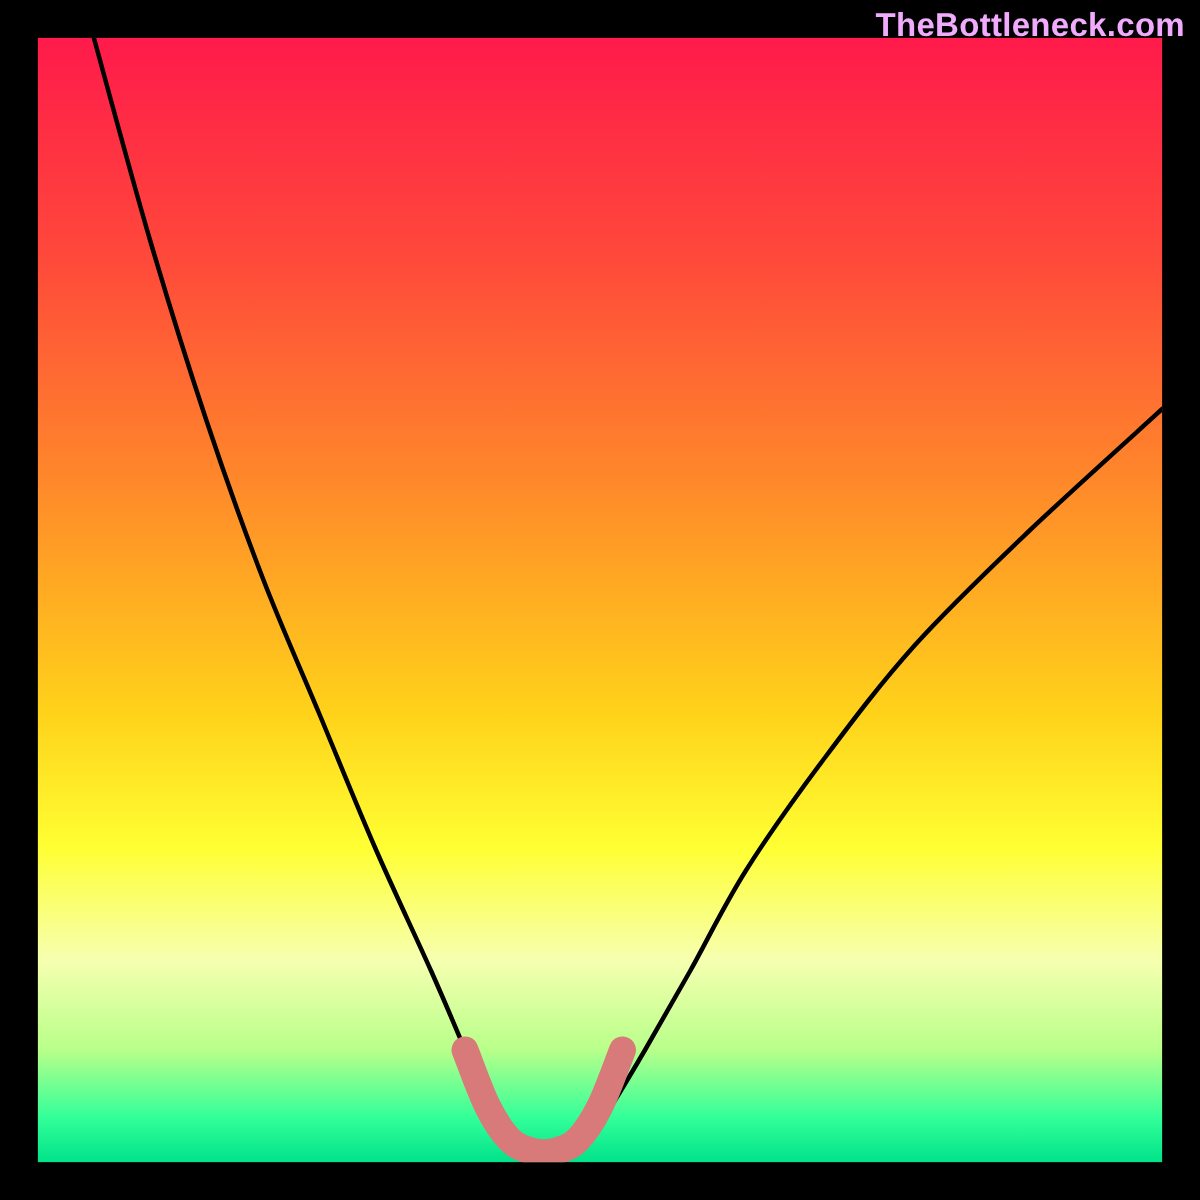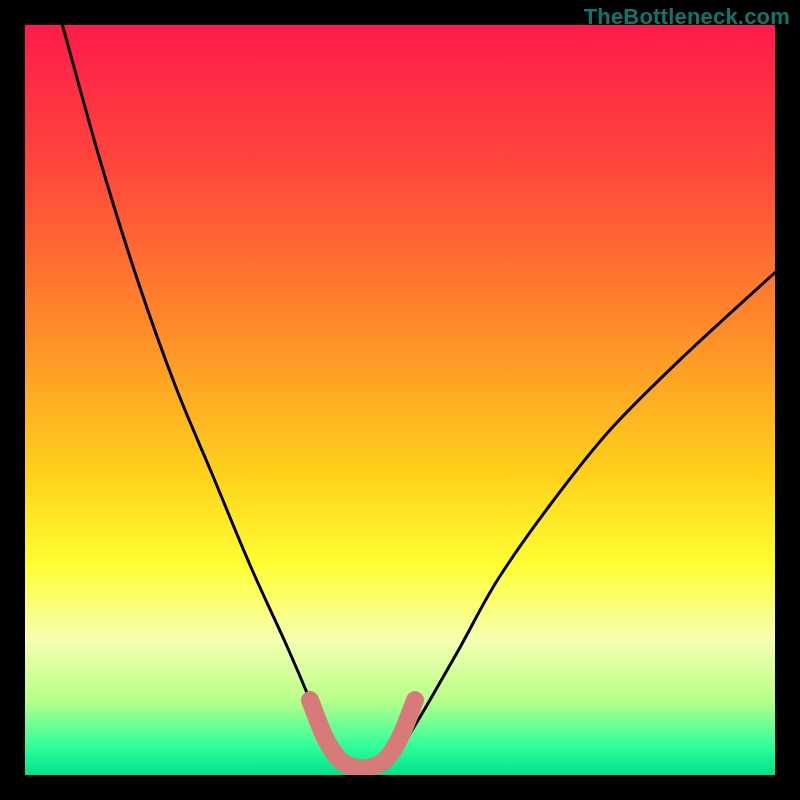--- a/index.html
+++ b/index.html
@@ -13,21 +13,21 @@
   }
   .container {
     position: relative;
     width: 800px;
     height: 800px;
   }
   .watermark {
     position: absolute;
     top: 4px;
     right: 10px;
-    color: #0f766e;
+    color: #f0abfc;
     font-size: 22px;
     font-weight: bold;
     letter-spacing: 0.2px;
     z-index: 10;
   }
   .plot-area {
     position: absolute;
     left: 25px;
     top: 25px;
     width: 750px;

